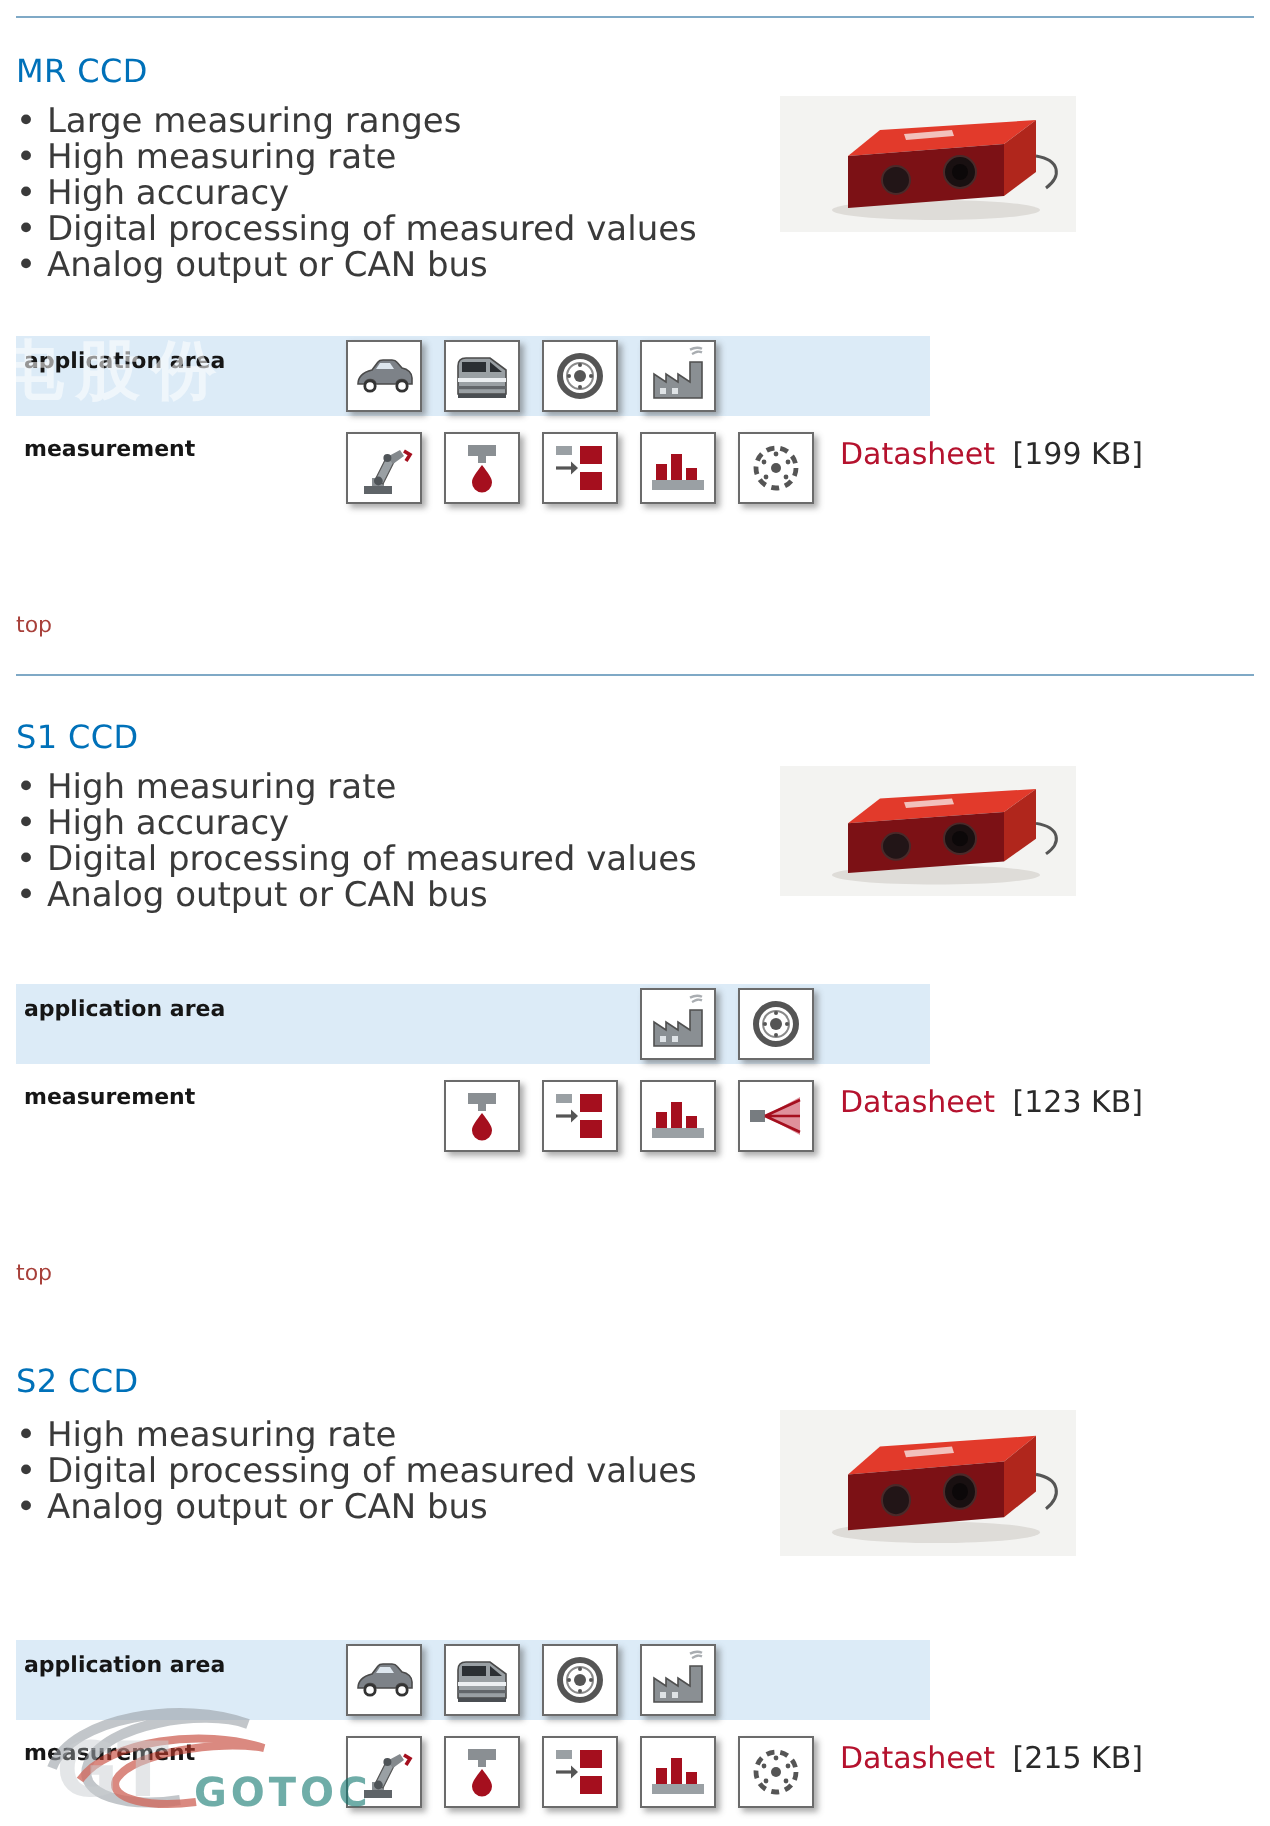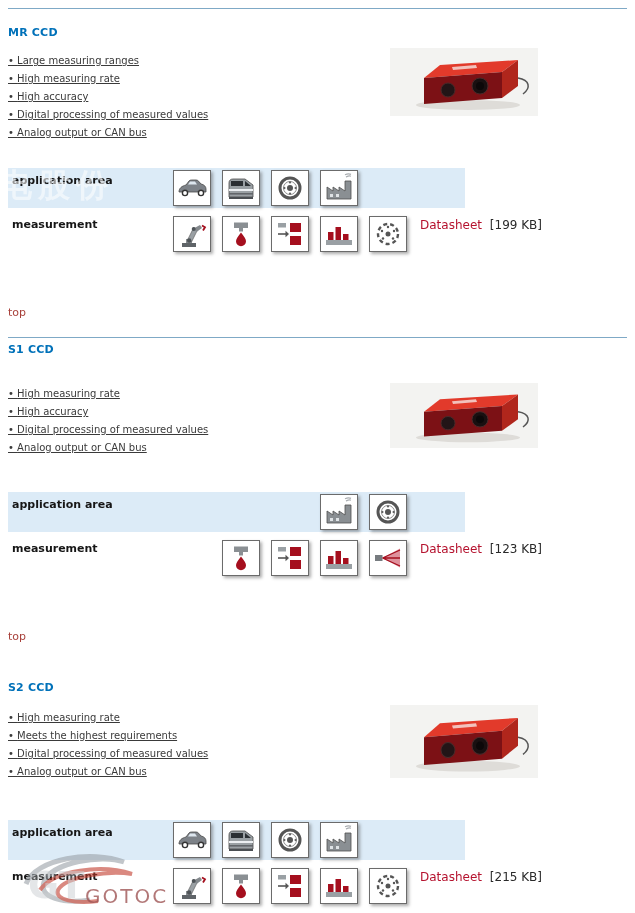--- a/index.html
+++ b/index.html
@@ -2,56 +2,56 @@
 <html style="--heading: #0071b9; --link: #b5122e; --toplink: #a8403a; --row-bg: #dcebf7; --divider: #7fa9c6;"><head>
 <meta charset="utf-8">
 <style>
   * { margin:0; padding:0; box-sizing:border-box; }
   html,body { background:#fff; }
   body { font-family:"DejaVu Sans","Liberation Sans",sans-serif; }
   .page { position:relative; width:635px; height:913px; background:#fff; overflow:hidden; }
 
   .rule { position:absolute; left:8px; width:619px; height:1px; background:var(--divider,#7fa9c6); }
 
-  .title { position:absolute; left:8px; font-size:11px; font-weight:bold;
+  .title { position:absolute; left:8px; font-size:16px; font-weight:normal;
            color:var(--heading,#0071b9); letter-spacing:.2px;text-align:right; }
 
-  .bullets { position:absolute; left:8px; list-style:none; font-size:10px; color:#3a3a3a;text-decoration:underline; }
+  .bullets { position:absolute; left:8px; list-style:none; font-size:17px; color:#3a3a3a; }
   .bullets li { line-height:18px; white-space:nowrap; }
   .bullets li::before { content:"\2022\00a0"; color:#3a3a3a; }
 
   .photo { position:absolute; left:390px; width:148px; }
   .photo svg { display:block; }
 
   .row { position:absolute; left:8px; width:457px; }
   .row.blue { background:var(--row-bg,#dcebf7); }
   .row-label { position:absolute; left:4px; top:6px; font-size:11px; font-weight:bold; color:#161616; white-space:nowrap; }
 
   .icons { position:absolute; top:2px; display:flex; gap:11px; }
   .icon-box { width:38px; height:36px; background:#fff; border:1px solid #6b6b6b;
               box-shadow:2px 2px 3px rgba(70,70,70,.45);
               display:flex; align-items:center; justify-content:center; cursor:pointer; }
   .icon-box svg { width:32px; height:30px; }
 
-  .datasheet { position:absolute; left:412px; top:4px; font-size:12px; white-space:nowrap; }
+  .datasheet { position:absolute; left:412px; top:4px; font-size:15px; white-space:nowrap; }
   .ds-link { color:var(--link,#b5122e); text-decoration:none; font-weight:normal; cursor:pointer; }
   .ds-size { color:#2a2a2a; margin-left:4px; }
 
   .toplink { position:absolute; left:8px; font-size:11px; color:var(--toplink,#a8403a);
              text-decoration:none; cursor:pointer; }
 
   
   .wm { position:absolute; pointer-events:none; white-space:nowrap; font-weight:bold; }
   .wm1 { left:0px;  top:164px; font-size:32px; color:#ffffff; opacity:.55; letter-spacing:6px; }
   .wm2 { left:52px; top:396px; font-size:34px; color:#aebacd; opacity:.38; letter-spacing:8px; }
   .wm3 { left:405px; top:634px; font-size:34px; color:#aebacd; opacity:.38; letter-spacing:8px; }
   .wm-logo { position:absolute; left:6px; top:840px; width:170px; height:72px; pointer-events:none; opacity:.75;text-align:center; }
   .wm-logo svg { position:absolute; left:0; top:0; }
-  .wm-logo-text { position:absolute; left:79px; top:44px; font-size:20px; font-weight:normal;
-                  color:#7f1d1d; letter-spacing:2px; opacity:.8; }
+  .wm-logo-text { position:absolute; left:91px; top:44px; font-size:20px; font-weight:bold;
+                  color:#0f766e; letter-spacing:2px; opacity:.8; }
 </style>
 </head>
 <body>
 
 <div class="page">
 
   <div class="rule" style="top:8px"></div>
 
   <h2 class="title" style="top:26px">MR CCD</h2>
   <ul class="bullets" style="top:52px">
@@ -168,21 +168,21 @@
         </span>
       </div>
     <div class="datasheet">
       <a href="#" class="ds-link">Datasheet</a>
       <span class="ds-size">[199 KB]</span>
     </div>
   </div>
   <a href="#" class="toplink" style="top:306px">top</a>
   <div class="rule" style="top:337px"></div>
 
-  <h2 class="title" style="top:343px">S1 CCD</h2>
+  <h2 class="title" style="top:359px">S1 CCD</h2>
   <ul class="bullets" style="top:385px">
     <li>High measuring rate</li>
     <li>High accuracy</li>
     <li>Digital processing of measured values</li>
     <li>Analog output or CAN bus</li>
   </ul>
   <div class="photo" style="top:383px;height:65px">
     <svg viewBox="0 0 148 68" preserveAspectRatio="none" width="100%" height="100%">
       <rect width="148" height="68" fill="#f3f3f1"></rect>
       <ellipse cx="78" cy="57" rx="52" ry="5" fill="#dedcd8"></ellipse>
@@ -258,21 +258,20 @@
     <div class="datasheet">
       <a href="#" class="ds-link">Datasheet</a>
       <span class="ds-size">[123 KB]</span>
     </div>
   </div>
   <a href="#" class="toplink" style="top:630px">top</a>
 
   <h2 class="title" style="top:681px">S2 CCD</h2>
   <ul class="bullets" style="top:709px">
     <li>High measuring rate</li>
-    <li>Meets the highest requirements</li>
     <li>Digital processing of measured values</li>
     <li>Analog output or CAN bus</li>
   </ul>
   <div class="photo" style="top:705px;height:73px">
     <svg viewBox="0 0 148 68" preserveAspectRatio="none" width="100%" height="100%">
       <rect width="148" height="68" fill="#f3f3f1"></rect>
       <ellipse cx="78" cy="57" rx="52" ry="5" fill="#dedcd8"></ellipse>
       <polygon points="34,30 50,17 128,12 112,24" fill="#e23a2b"></polygon>
       <polygon points="112,24 128,12 128,38 112,50" fill="#b0261c"></polygon>
       <polygon points="34,30 112,24 112,50 34,56" fill="#7c1115"></polygon>

